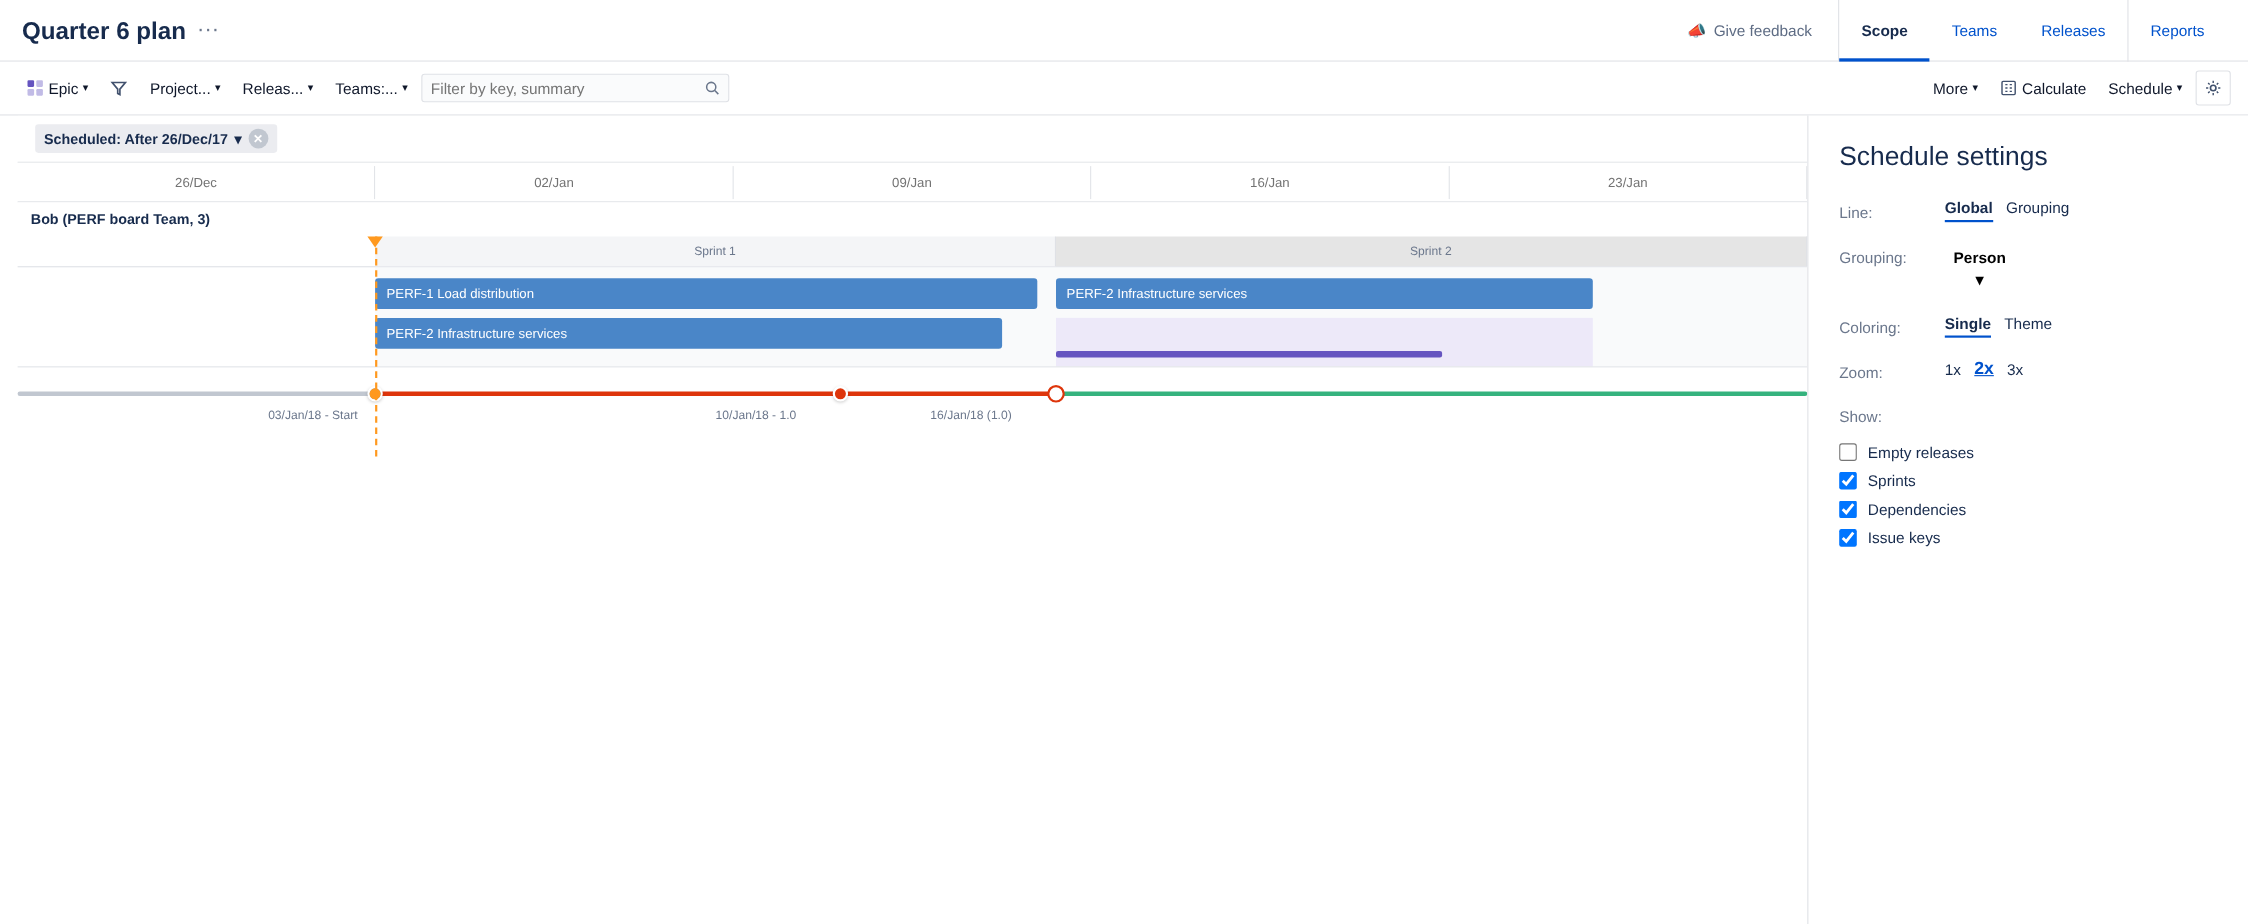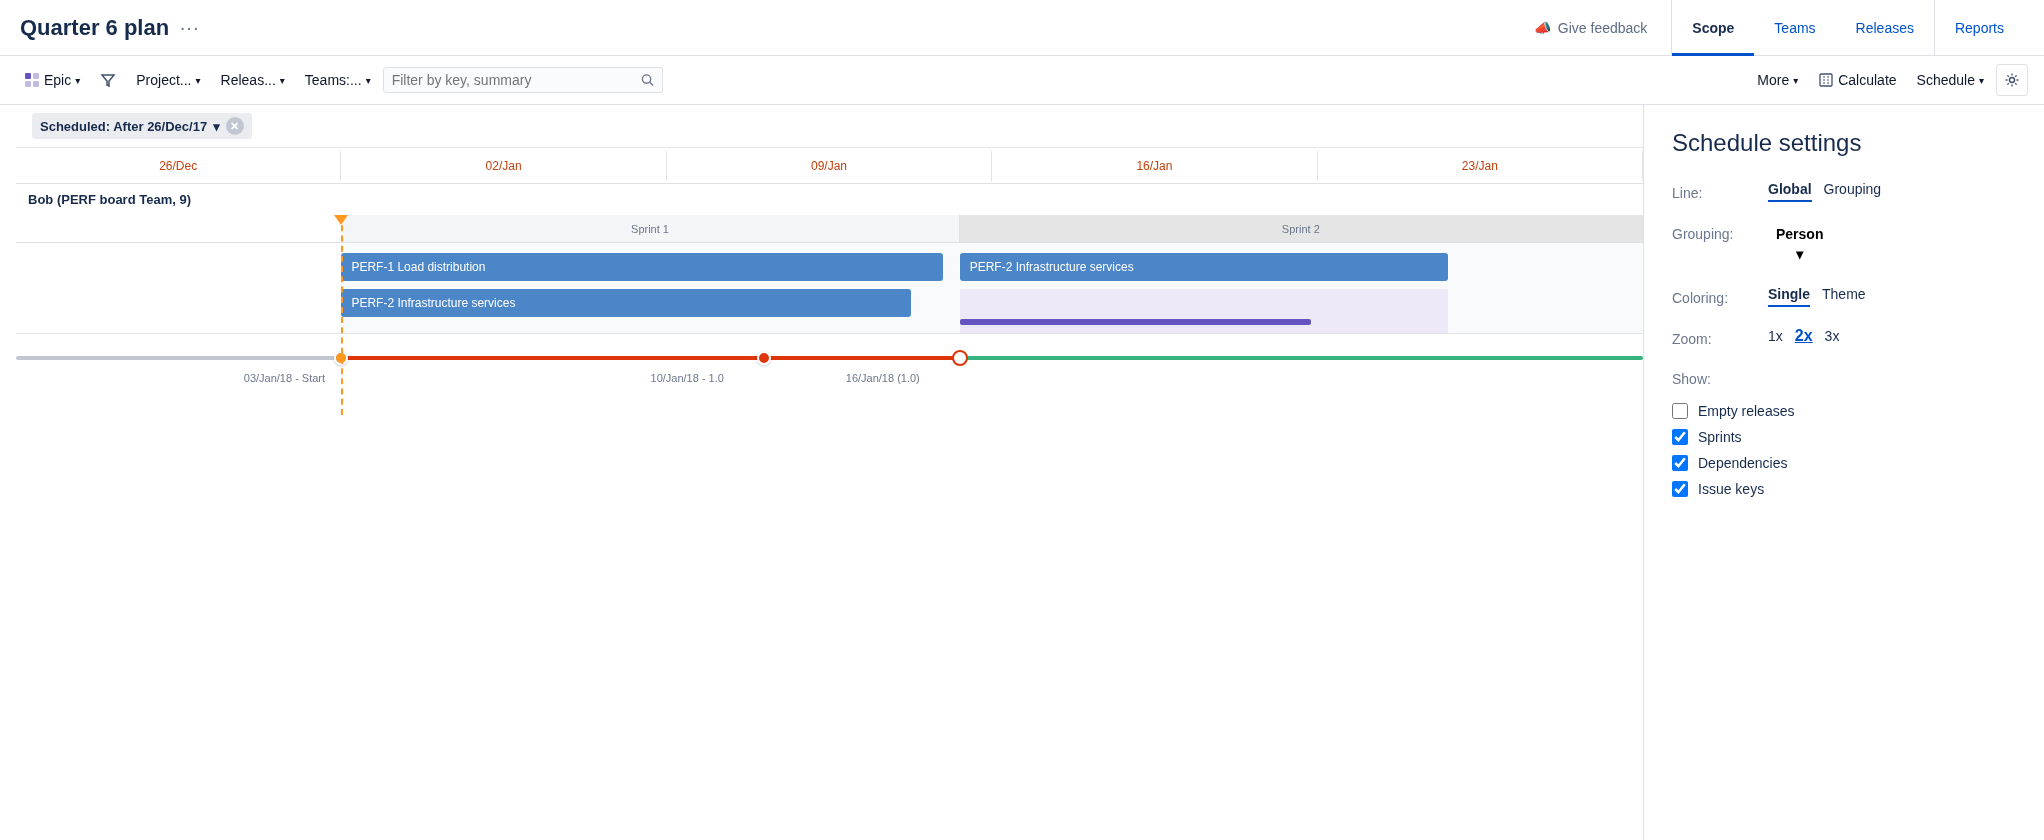--- a/index.html
+++ b/index.html
@@ -183,21 +183,21 @@
       display: flex;
       align-items: center;
       border-bottom: 1px solid #dfe1e6;
       background: #fff;
       height: 36px;
     }
     .timeline-col {
       flex: 1;
       text-align: center;
       font-size: 12px;
-      color: #c2410c;
+      color: #737373;
       border-right: 1px solid #e2e4e8;
       padding: 8px 0;
       font-weight: 500;
     }
 
     
     .gantt-content {
       position: relative;
       background: #fff;
     }
@@ -466,21 +466,21 @@
     <div class="timeline-header">
       <div class="timeline-col">26/Dec</div>
       <div class="timeline-col">02/Jan</div>
       <div class="timeline-col">09/Jan</div>
       <div class="timeline-col">16/Jan</div>
       <div class="timeline-col">23/Jan</div>
     </div>
 
     <div class="gantt-content">
 
-      <div class="team-label-row">Bob (PERF board Team, 9)</div>
+      <div class="team-label-row">Bob (PERF board Team, 3)</div>
 
       <div style="position:relative; height:28px; border-bottom:1px solid #dfe1e6;">
 
         <div style="position:absolute; left:20%; width:38%; height:100%; background:#f4f5f7; border-right:1px solid #dfe1e6; display:flex; align-items:center; justify-content:center; font-size:11px; color:#6b778c;">
           <span>Sprint 1</span>
         </div>
 
         <div style="position:absolute; left:58%; width:42%; height:100%; background:#e5e5e5; border-right:1px solid #dfe1e6; display:flex; align-items:center; justify-content:center; font-size:11px; color:#6b778c;">
           <span>Sprint 2</span>
         </div>

